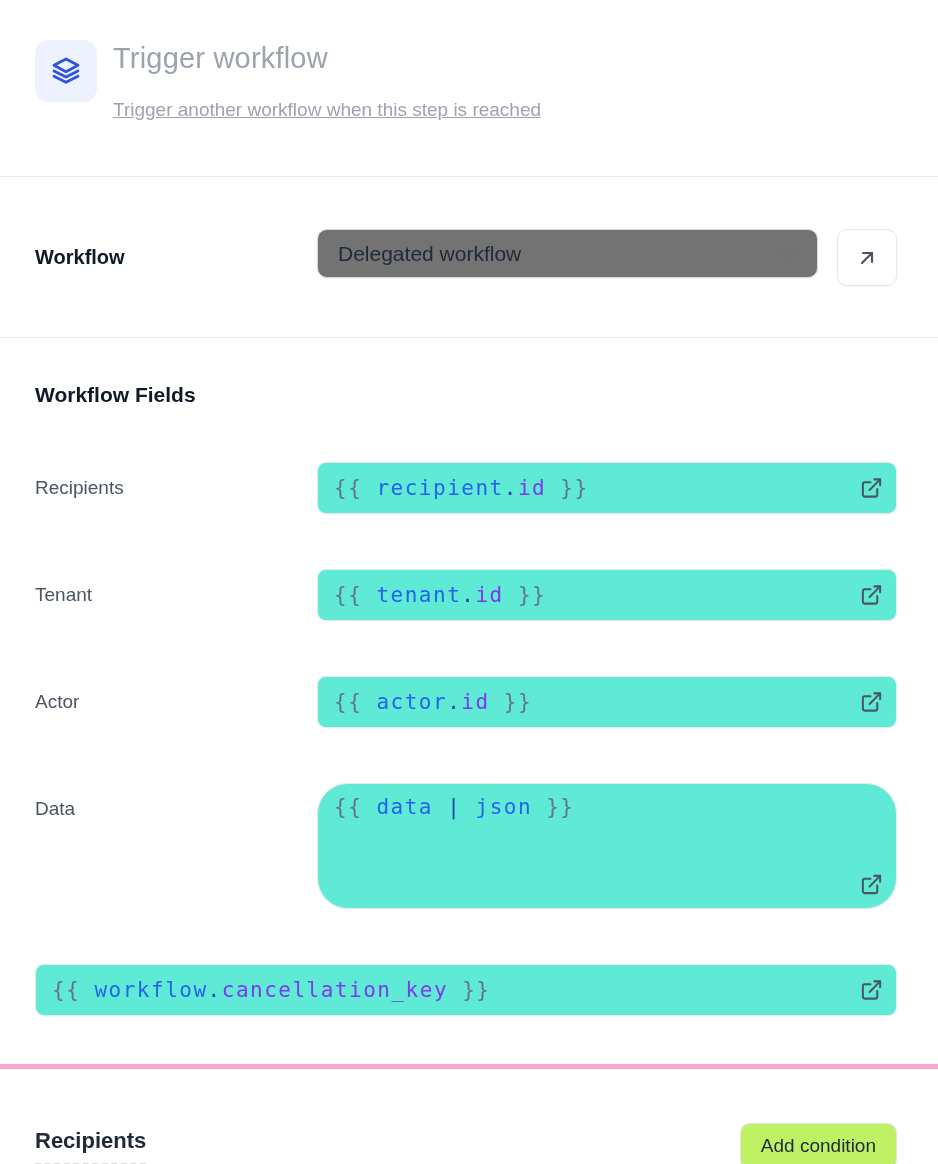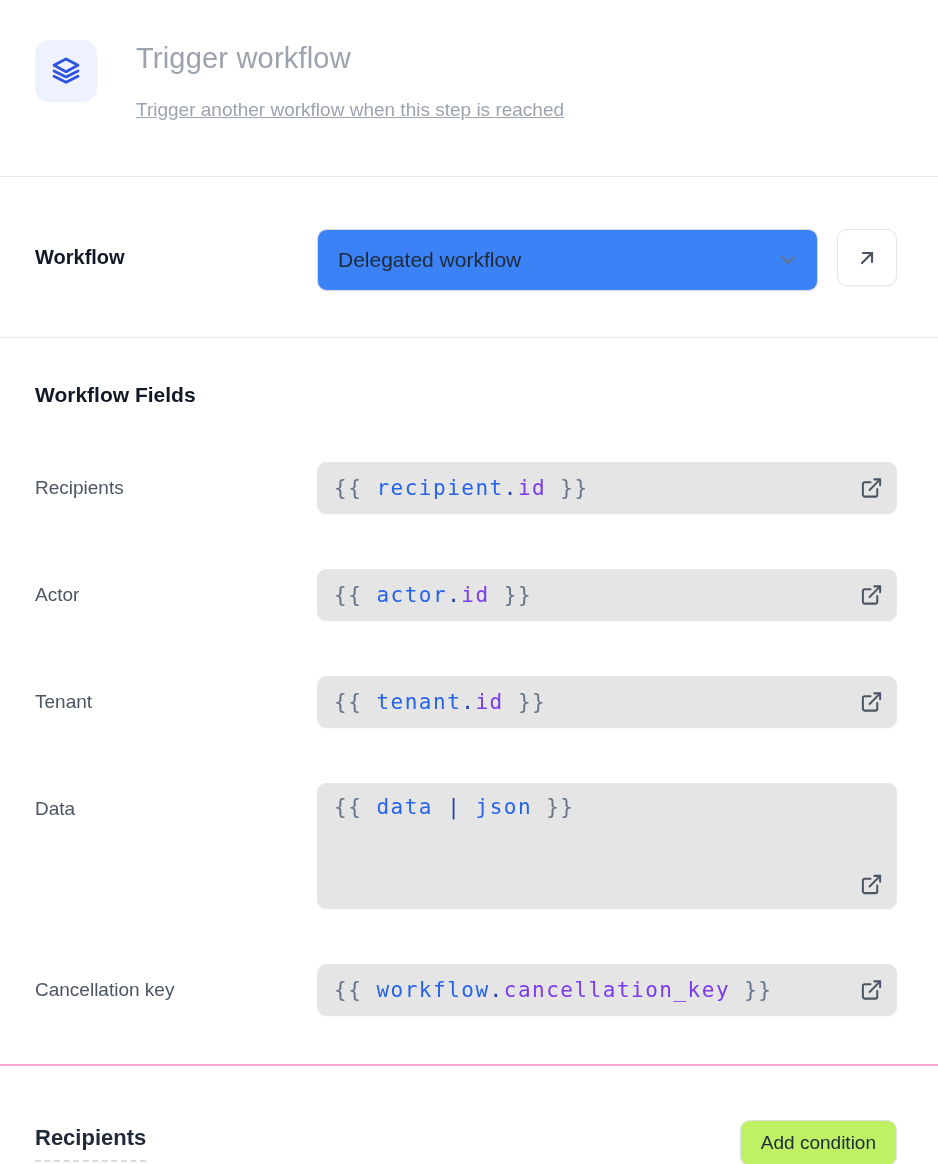--- a/index.html
+++ b/index.html
@@ -9,21 +9,21 @@
     position: relative; overflow: hidden;
     font-family: "Liberation Sans", sans-serif;
     color: #111827;
   }
 
   
   .header {
     height: 177px;
     padding: 40px 41px 0 35px;
     border-bottom: 1px solid #E8EAEE;
-    display: flex; align-items: flex-start; gap: 39px;
+    display: flex; align-items: flex-start; gap: 16px;
   }
   .icon-badge {
     width: 62px; height: 62px; flex: none;
     border-radius: 14px; background: #EEF2FF;
     display: flex; align-items: center; justify-content: center;
   }
   .icon-badge svg { width: 32px; height: 32px; }
   .step-title {
     font-size: 29px; font-weight: 400; color: #9CA3AF;
     margin-top: 2px; letter-spacing: .2px; cursor: text;
@@ -39,59 +39,59 @@
     border-bottom: 1px solid #E8EAEE;
     display: flex; align-items: flex-start;
   }
   .row-label {
     width: 282px; flex: none;
     font-size: 20px; font-weight: 700; color: #111827;
     line-height: 57px;
   }
   .workflow-controls { flex: 1; display: flex; gap: 19px; }
   .select-box {
-    flex: 1; height: 62px;
-    border: 1px solid #D6DAE1; border-radius: 10px; background: #3b82f6;
+    flex: 1; height: 49px;
+    border: 1px solid #D6DAE1; border-radius: 10px; background: #737373;
     display: flex; align-items: center; justify-content: space-between;
     padding: 0 18px 0 20px;
     font-size: 21px; font-weight: 500; color: #1F2937;
     cursor: pointer;
     box-shadow: 0 1px 2px rgba(16,24,40,.04);
   }
   .open-btn {
     width: 60px; height: 57px; flex: none;
     border: 1px solid #E3E6EB; border-radius: 10px; background: #fff;
     display: flex; align-items: center; justify-content: center;
     cursor: pointer;
     box-shadow: 0 1px 2px rgba(16,24,40,.04);
   }
 
   
-  .fields-section { padding: 0 41px 48px 35px; border-bottom: 2px solid #f9a8d4; }
+  .fields-section { padding: 0 41px 48px 35px; border-bottom: 5px solid #f9a8d4; }
   .fields-heading {
     margin-top: 45px;
     font-size: 21px; font-weight: 700; color: #111827;
   }
   .field-row { display: flex; align-items: flex-start; margin-top: 55px; }
   .field-label {
     width: 282px; flex: none;
     font-size: 19px; color: #4B5563; line-height: 52px;
   }
   .field-input {
     flex: 1; position: relative;
     min-height: 52px;
-    border: 1px solid #E6E8EC; border-radius: 9px; background: #e5e5e5;
+    border: 1px solid #E6E8EC; border-radius: 9px; background: #5eead4;
     display: flex; align-items: center;
     padding: 0 32px 0 16px;
     cursor: text;
     box-shadow: 0 1px 2px rgba(16,24,40,.03);
     text-align: center;
   }
   .field-input.multiline {
-    height: 126px; align-items: flex-start; padding-top: 11px;
+    height: 126px; align-items: flex-start; padding-top: 11px; border-radius: 31px;
   }
   .tokens {
     font-family: "DejaVu Sans Mono", monospace;
     font-size: 21px; letter-spacing: 1.5px; white-space: pre;
   }
   .tk-brace { color: #64748B; }
   .tk-var   { color: #2563EB; }
   .tk-punct { color: #1E40AF; }
   .tk-prop  { color: #7C3AED; }
   .ext-icon {
@@ -173,37 +173,37 @@
         <svg width="23" height="23" viewBox="0 0 24 24" fill="none" stroke="#4B5563" stroke-width="2.1" stroke-linecap="round" stroke-linejoin="round">
           <path d="M18 13v6a2 2 0 0 1-2 2H5a2 2 0 0 1-2-2V8a2 2 0 0 1 2-2h6"></path>
           <polyline points="15 3 21 3 21 9"></polyline>
           <line x1="10" y1="14" x2="21" y2="3"></line>
         </svg>
       </span>
     </div>
   </div>
 
   <div class="field-row">
+    <div class="field-label">Tenant</div>
+    <div class="field-input">
+      <code class="tokens"><span class="tk-brace">{{ </span><span class="tk-var">tenant</span><span class="tk-punct">.</span><span class="tk-prop">id</span><span class="tk-brace"> }}</span></code>
+      <span class="ext-icon">
+        <svg width="23" height="23" viewBox="0 0 24 24" fill="none" stroke="#4B5563" stroke-width="2.1" stroke-linecap="round" stroke-linejoin="round">
+          <path d="M18 13v6a2 2 0 0 1-2 2H5a2 2 0 0 1-2-2V8a2 2 0 0 1 2-2h6"></path>
+          <polyline points="15 3 21 3 21 9"></polyline>
+          <line x1="10" y1="14" x2="21" y2="3"></line>
+        </svg>
+      </span>
+    </div>
+  </div>
+
+  <div class="field-row">
     <div class="field-label">Actor</div>
     <div class="field-input">
       <code class="tokens"><span class="tk-brace">{{ </span><span class="tk-var">actor</span><span class="tk-punct">.</span><span class="tk-prop">id</span><span class="tk-brace"> }}</span></code>
-      <span class="ext-icon">
-        <svg width="23" height="23" viewBox="0 0 24 24" fill="none" stroke="#4B5563" stroke-width="2.1" stroke-linecap="round" stroke-linejoin="round">
-          <path d="M18 13v6a2 2 0 0 1-2 2H5a2 2 0 0 1-2-2V8a2 2 0 0 1 2-2h6"></path>
-          <polyline points="15 3 21 3 21 9"></polyline>
-          <line x1="10" y1="14" x2="21" y2="3"></line>
-        </svg>
-      </span>
-    </div>
-  </div>
-
-  <div class="field-row">
-    <div class="field-label">Tenant</div>
-    <div class="field-input">
-      <code class="tokens"><span class="tk-brace">{{ </span><span class="tk-var">tenant</span><span class="tk-punct">.</span><span class="tk-prop">id</span><span class="tk-brace"> }}</span></code>
       <span class="ext-icon">
         <svg width="23" height="23" viewBox="0 0 24 24" fill="none" stroke="#4B5563" stroke-width="2.1" stroke-linecap="round" stroke-linejoin="round">
           <path d="M18 13v6a2 2 0 0 1-2 2H5a2 2 0 0 1-2-2V8a2 2 0 0 1 2-2h6"></path>
           <polyline points="15 3 21 3 21 9"></polyline>
           <line x1="10" y1="14" x2="21" y2="3"></line>
         </svg>
       </span>
     </div>
   </div>
 
@@ -215,21 +215,20 @@
         <svg width="23" height="23" viewBox="0 0 24 24" fill="none" stroke="#4B5563" stroke-width="2.1" stroke-linecap="round" stroke-linejoin="round">
           <path d="M18 13v6a2 2 0 0 1-2 2H5a2 2 0 0 1-2-2V8a2 2 0 0 1 2-2h6"></path>
           <polyline points="15 3 21 3 21 9"></polyline>
           <line x1="10" y1="14" x2="21" y2="3"></line>
         </svg>
       </span>
     </div>
   </div>
 
   <div class="field-row">
-    <div class="field-label">Cancellation key</div>
     <div class="field-input">
       <code class="tokens"><span class="tk-brace">{{ </span><span class="tk-var">workflow</span><span class="tk-punct">.</span><span class="tk-prop">cancellation_key</span><span class="tk-brace"> }}</span></code>
       <span class="ext-icon">
         <svg width="23" height="23" viewBox="0 0 24 24" fill="none" stroke="#4B5563" stroke-width="2.1" stroke-linecap="round" stroke-linejoin="round">
           <path d="M18 13v6a2 2 0 0 1-2 2H5a2 2 0 0 1-2-2V8a2 2 0 0 1 2-2h6"></path>
           <polyline points="15 3 21 3 21 9"></polyline>
           <line x1="10" y1="14" x2="21" y2="3"></line>
         </svg>
       </span>
     </div>

